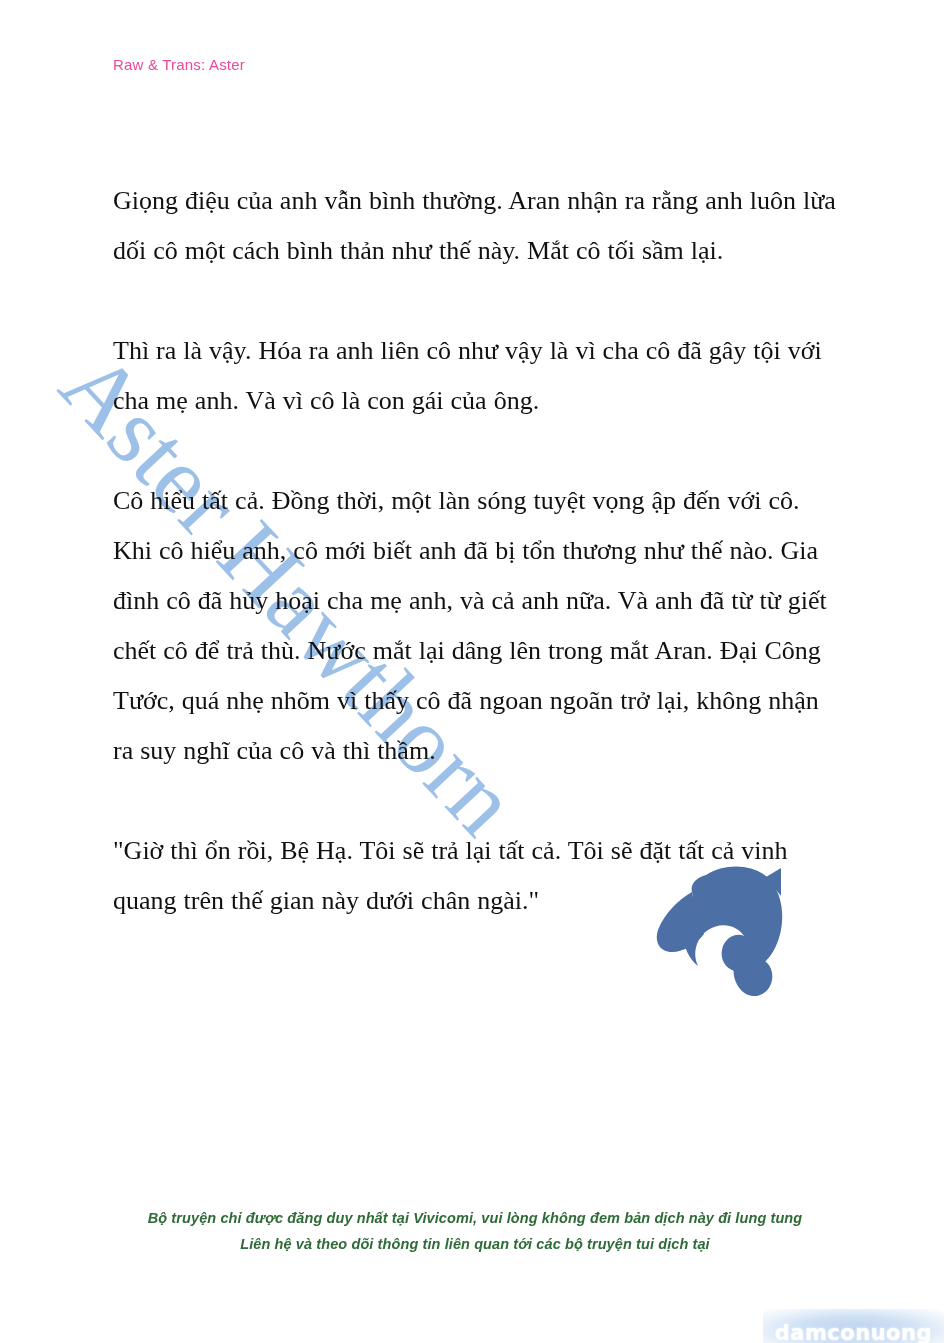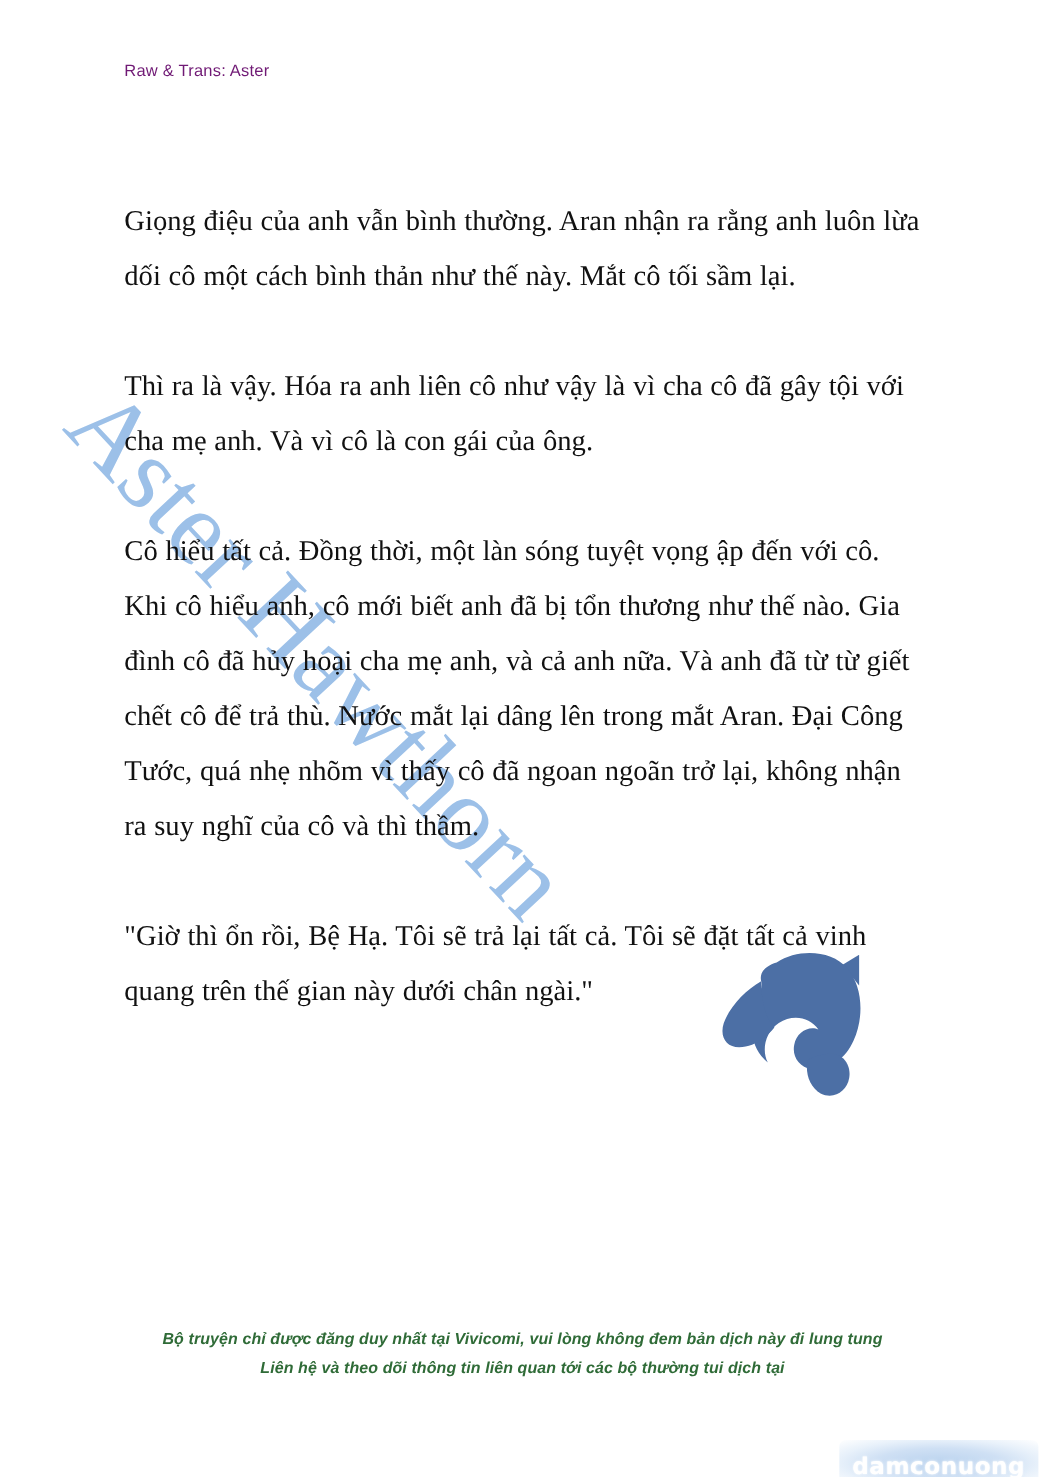--- a/index.html
+++ b/index.html
@@ -19,21 +19,21 @@
     overflow: hidden;
   }
 
   
   .header {
     position: absolute;
     left: 113px;
     top: 56px;
     font-family: "Liberation Sans", "DejaVu Sans", sans-serif;
     font-size: 15px;
-    color: #701a75;
+    color: #ec4899;
     letter-spacing: 0.2px;
     white-space: nowrap;
   }
 
   
   .watermark {
     position: absolute;
     left: 120px;
     top: 330px;
     width: 700px;
@@ -175,21 +175,21 @@
 
   <div class="body-text">
     <p class="para">Giọng điệu của anh vẫn bình thường. Aran nhận ra rằng anh luôn lừa dối cô một cách bình thản như thế này. Mắt cô tối sầm lại.</p>
     <p class="para">Thì ra là vậy. Hóa ra anh liên cô như vậy là vì cha cô đã gây tội với cha mẹ anh. Và vì cô là con gái của ông.</p>
     <p class="para">Cô hiểu tất cả. Đồng thời, một làn sóng tuyệt vọng ập đến với cô. Khi cô hiểu anh, cô mới biết anh đã bị tổn thương như thế nào. Gia đình cô đã hủy hoại cha mẹ anh, và cả anh nữa. Và anh đã từ từ giết chết cô để trả thù. Nước mắt lại dâng lên trong mắt Aran. Đại Công Tước, quá nhẹ nhõm vì thấy cô đã ngoan ngoãn trở lại, không nhận ra suy nghĩ của cô và thì thầm.</p>
     <p class="para">"Giờ thì ổn rồi, Bệ Hạ. Tôi sẽ trả lại tất cả. Tôi sẽ đặt tất cả vinh quang trên thế gian này dưới chân ngài."</p>
   </div>
 
   <div class="credits">
     <div class="line">Bộ truyện chỉ được đăng duy nhất tại Vivicomi, vui lòng không đem bản dịch này đi lung tung</div>
-    <div class="line">Liên hệ và theo dõi thông tin liên quan tới các bộ thường tui dịch tại</div>
+    <div class="line">Liên hệ và theo dõi thông tin liên quan tới các bộ truyện tui dịch tại</div>
   </div>
 
   <div class="bottom-bar"></div>
 
 
   <div class="damconuong">damconuong</div>
 
 </div>
 
 </body></html>

